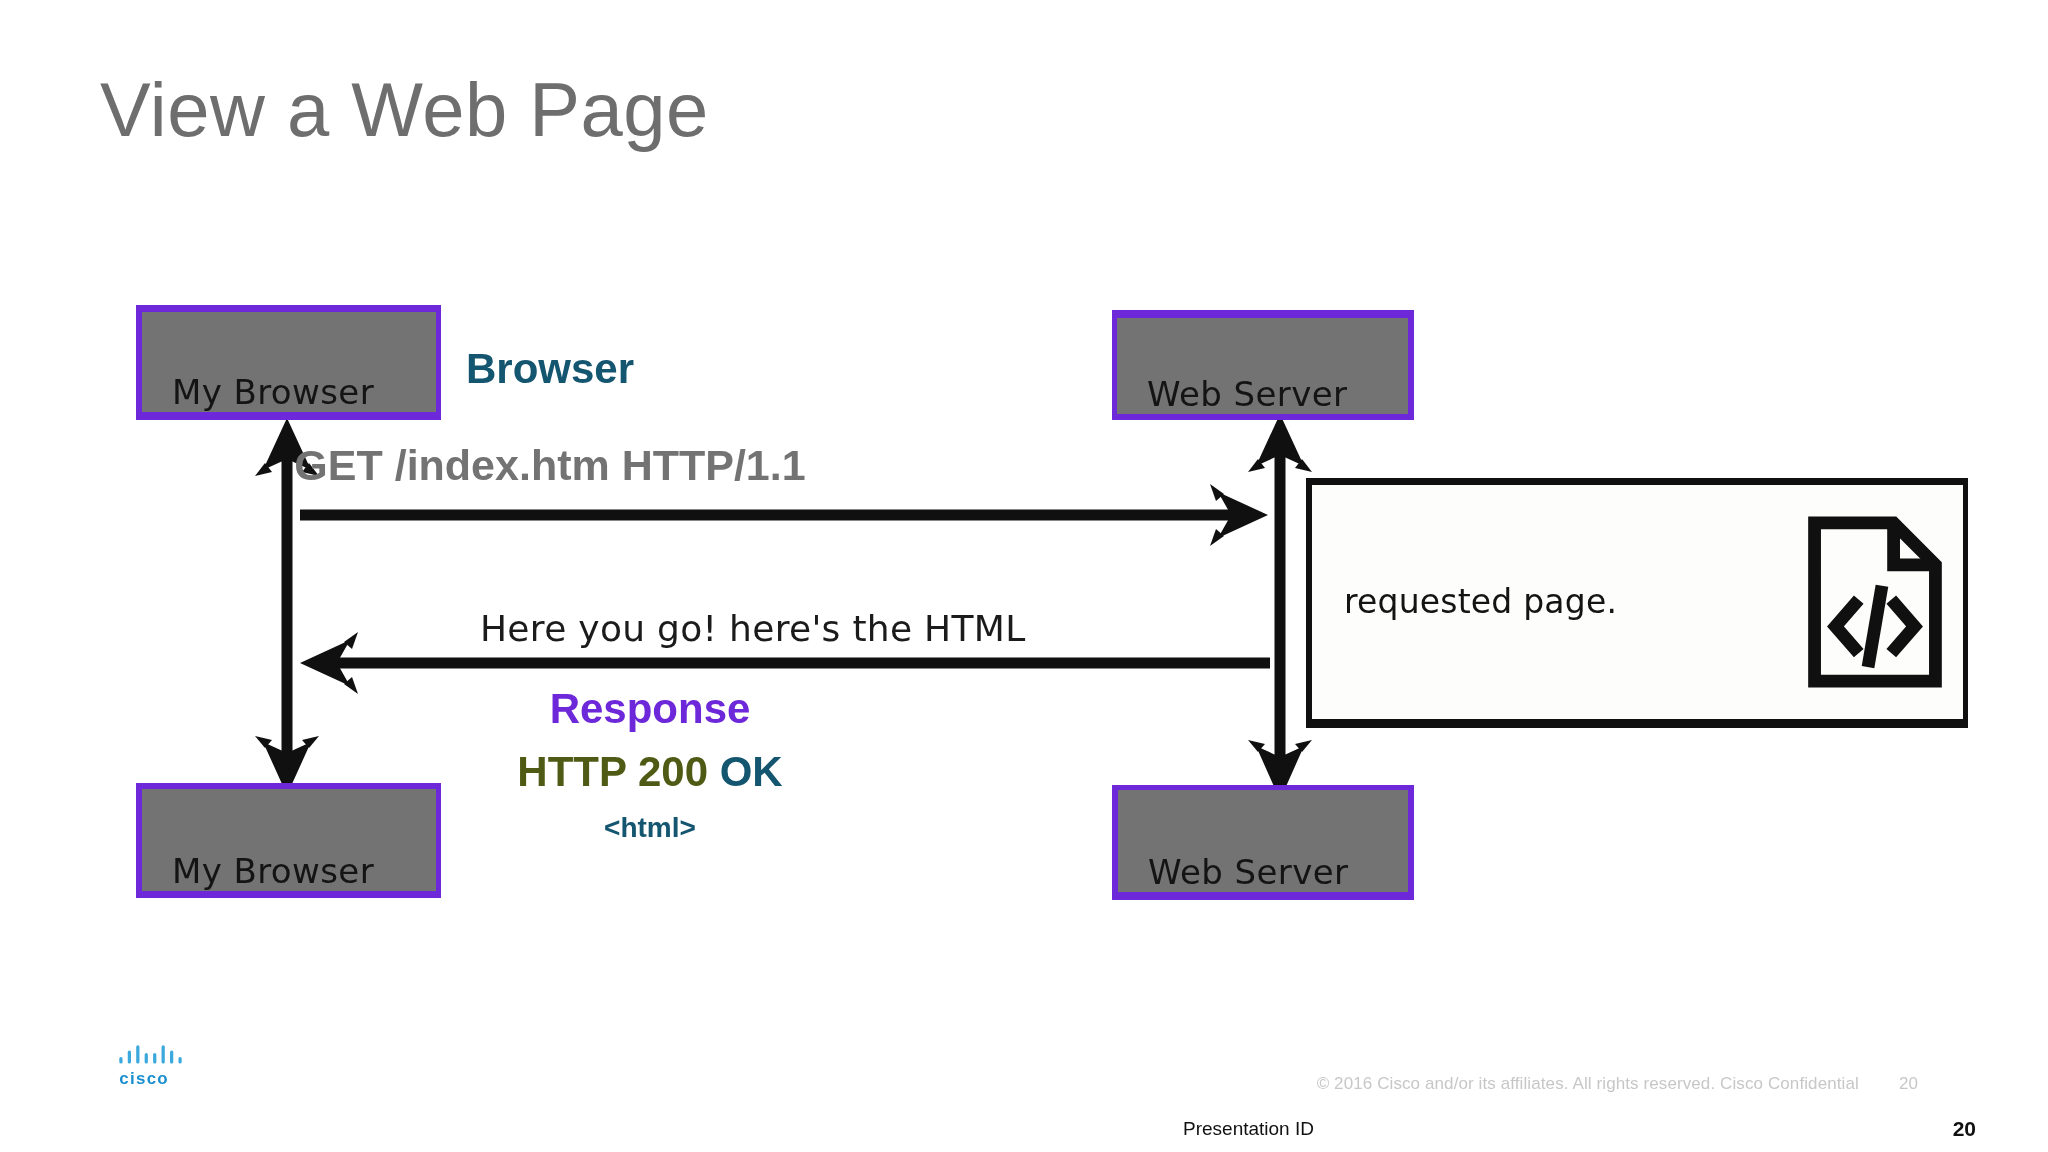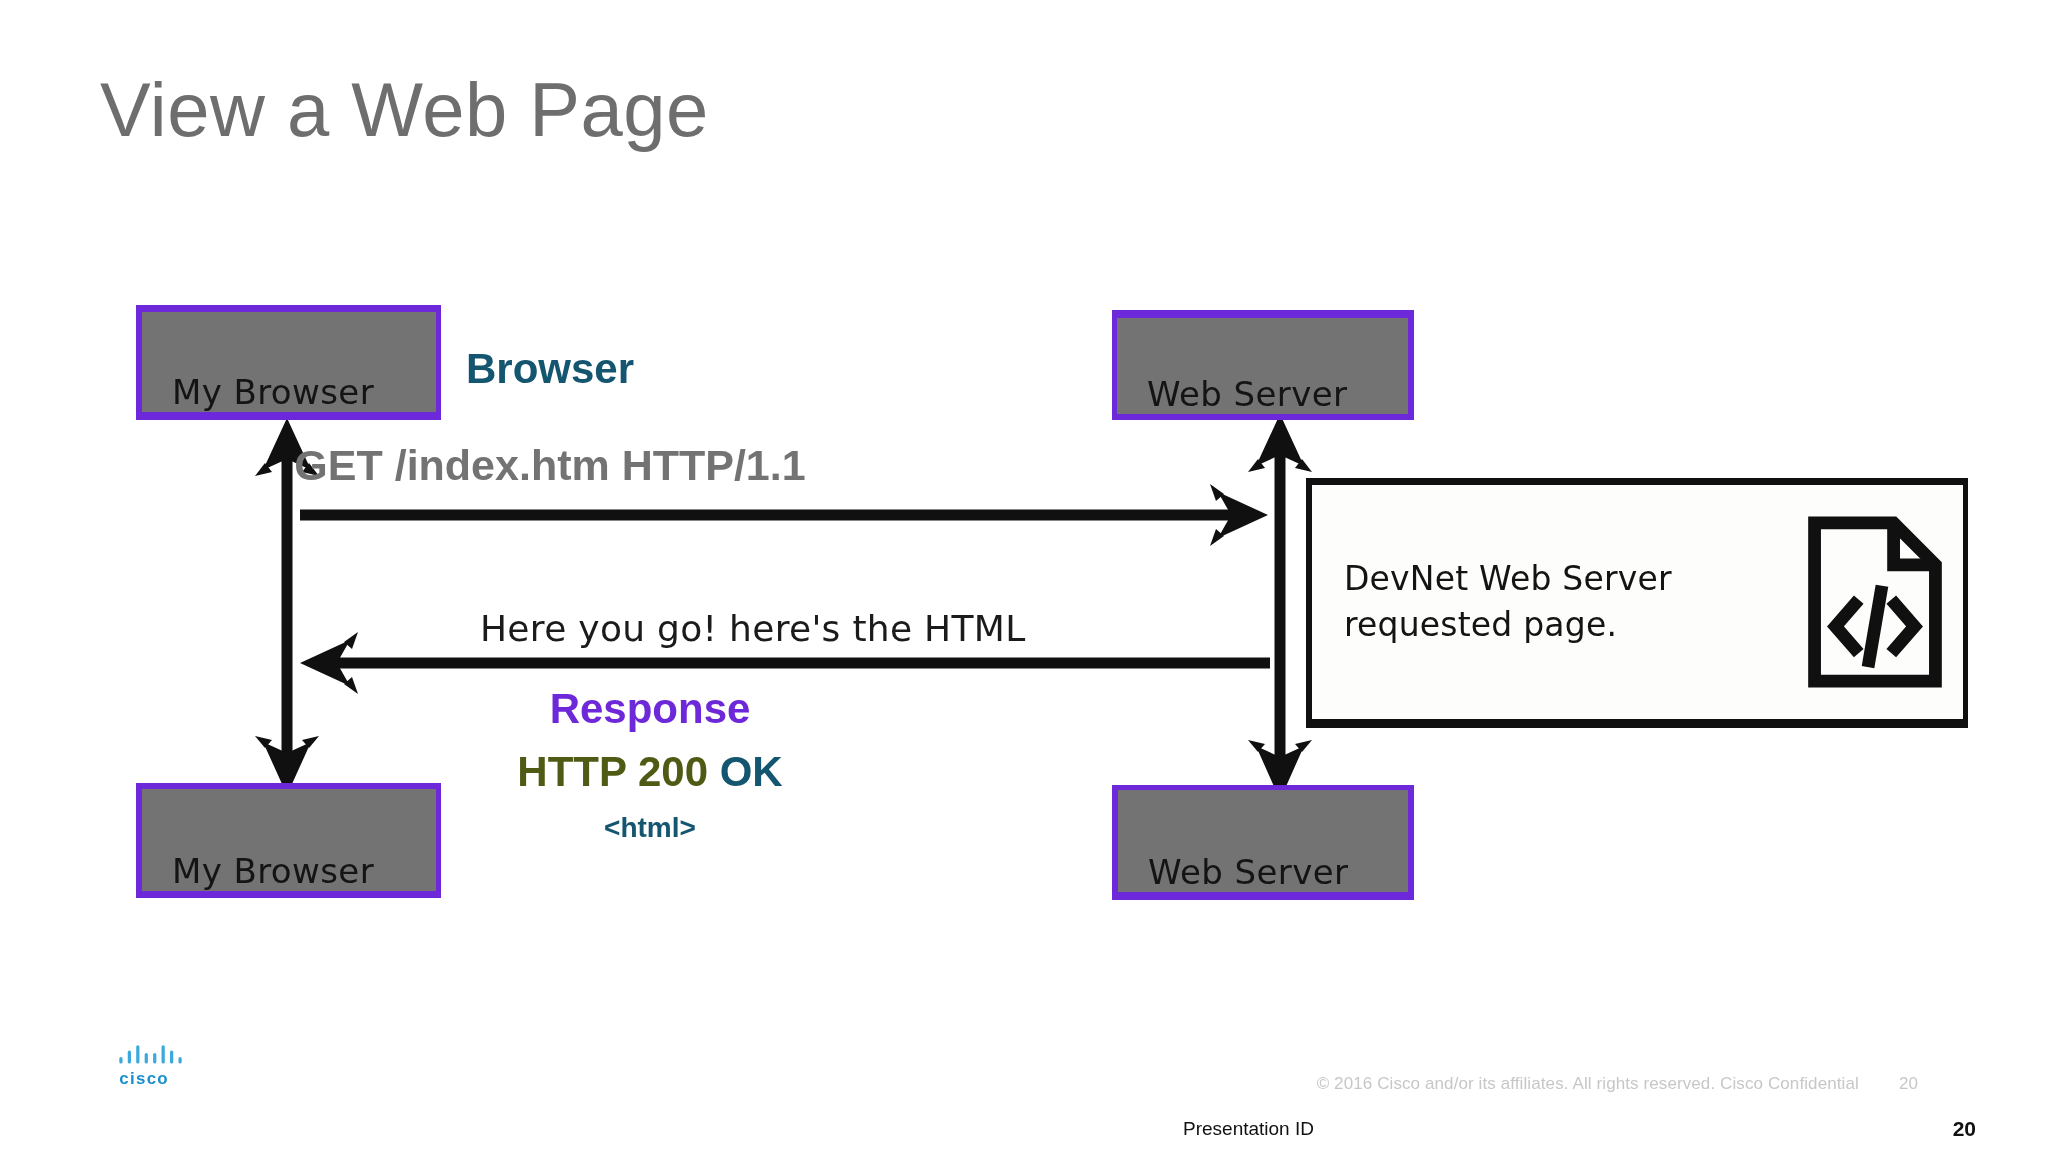--- a/index.html
+++ b/index.html
@@ -204,21 +204,20 @@
   <div class="hbox" id="box-server-top">
     <span class="hbox-label">Web Server</span>
   </div>
 
   <div class="hbox" id="box-server-bottom">
     <span class="hbox-label">Web Server</span>
   </div>
 
   <div id="box-devnet">
     <div class="devnet-text">
-      <span>DevNet Web Server</span>
       <span>requested page.</span>
     </div>
     <svg class="code-file-icon" viewBox="0 0 120 148" xmlns="http://www.w3.org/2000/svg">
       <path d="M8 6 H76 L112 42 V142 H8 Z" fill="none" stroke="#101010" stroke-width="11" stroke-linejoin="miter"></path>
       <path d="M76 6 V42 H112" fill="none" stroke="#101010" stroke-width="11" stroke-linejoin="miter"></path>
       <path d="M46 72 L26 95 L46 118" fill="none" stroke="#101010" stroke-width="11" stroke-linecap="butt" stroke-linejoin="miter"></path>
       <path d="M74 72 L94 95 L74 118" fill="none" stroke="#101010" stroke-width="11" stroke-linecap="butt" stroke-linejoin="miter"></path>
       <path d="M66 60 L54 130" fill="none" stroke="#101010" stroke-width="11" stroke-linecap="butt"></path>
     </svg>
   </div>

